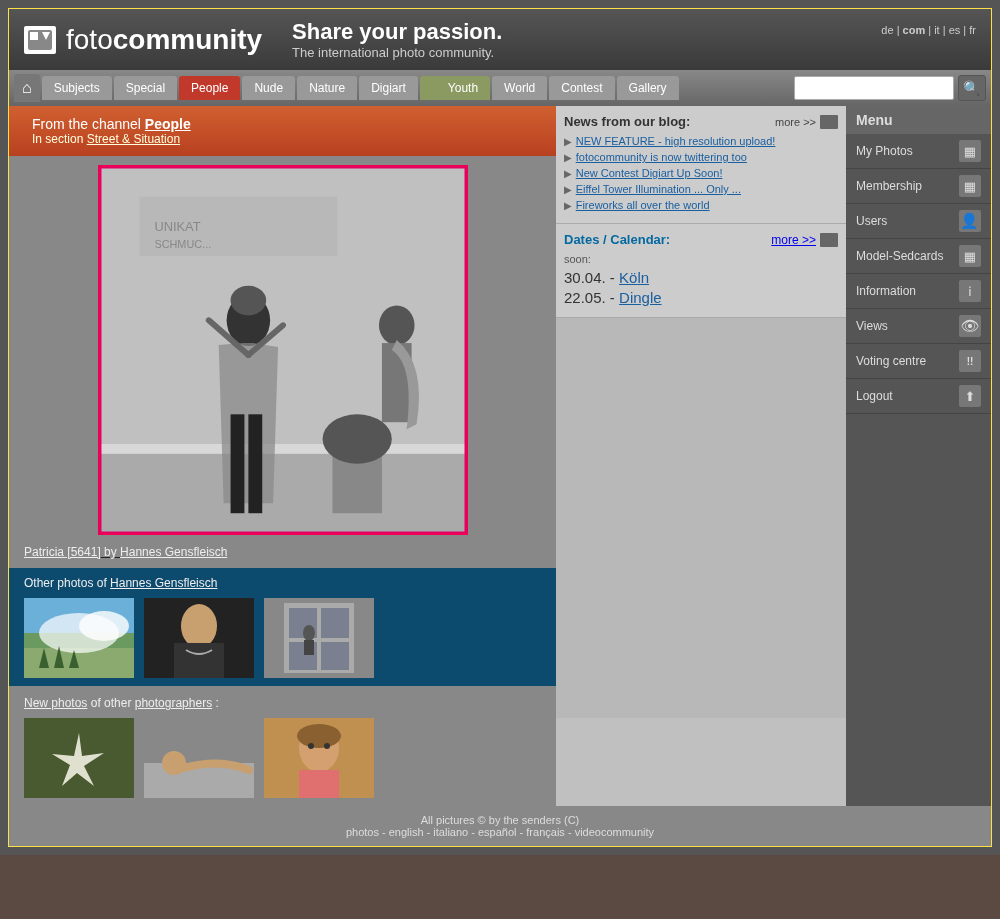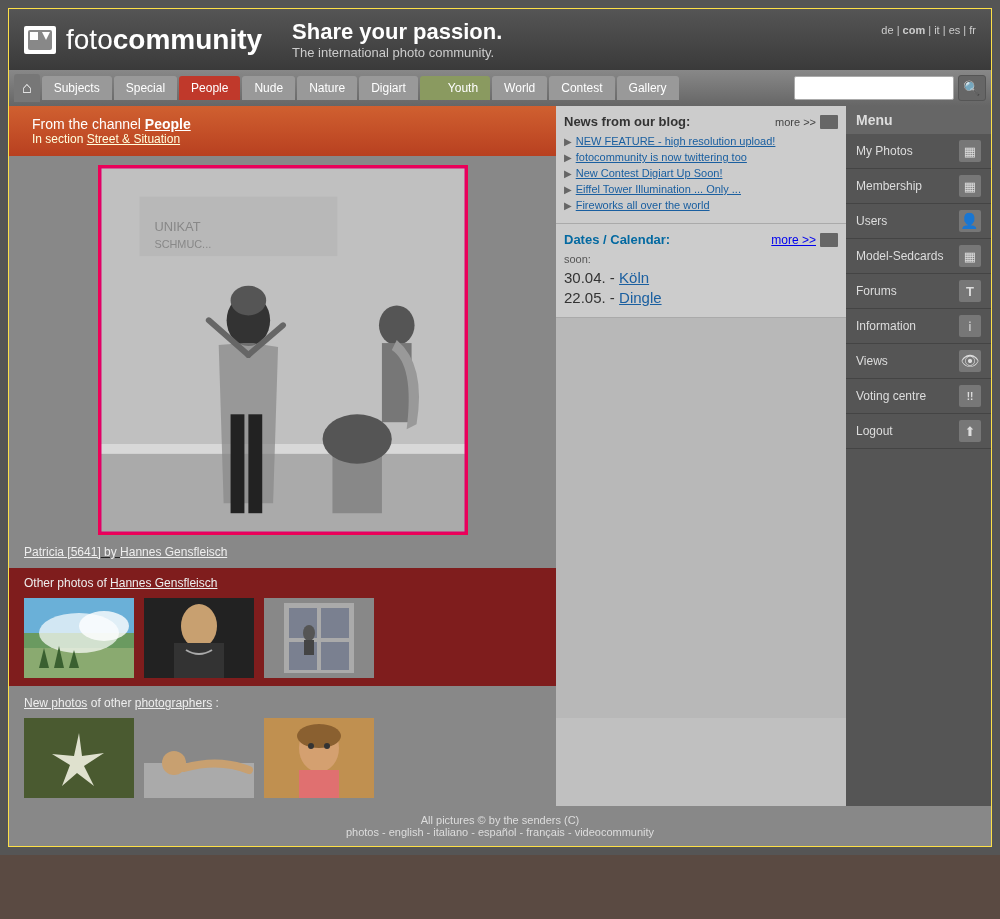--- a/index.html
+++ b/index.html
@@ -452,21 +452,21 @@
             </svg>
           </div>
         </div>
         <div id="photo-caption">
           <a href="#">Patricia [5641]</a>
           <span> by </span>
           <a href="#">Hannes Gensfleisch</a>
         </div>
       </div>
 
-      <div id="other-photos-section" style="background:#7f1d1d;padding:8px 15px;">
+      <div id="other-photos-section" style="background:#0c4a6e;padding:8px 15px;">
         <div id="other-photos-label">
           <span>Other photos of </span><a href="#">Hannes Gensfleisch</a>
         </div>
         <div class="thumbnail-row">
 
           <div class="thumb">
             <svg viewBox="0 0 110 80" xmlns="http://www.w3.org/2000/svg">
               <rect width="110" height="80" fill="#6a9a60"></rect>
               <rect x="0" y="50" width="110" height="30" fill="#8aaa70"></rect>
               <rect x="0" y="0" width="110" height="35" fill="#6ab0d8"></rect>
@@ -620,24 +620,20 @@
         </div>
         <div class="menu-item">
           <span class="menu-item-label">Users</span>
           <div class="menu-item-icon" style="font-size:15px;">👤</div>
         </div>
         <div class="menu-item">
           <span class="menu-item-label">Model-Sedcards</span>
           <div class="menu-item-icon">▦</div>
         </div>
         <div class="menu-item">
-          <span class="menu-item-label">Forums</span>
-          <div class="menu-item-icon" style="font-weight:bold;">T</div>
-        </div>
-        <div class="menu-item">
           <span class="menu-item-label">Information</span>
           <div class="menu-item-icon">ℹ</div>
         </div>
         <div class="menu-item">
           <span class="menu-item-label">Views</span>
           <div class="menu-item-icon" style="font-size:15px;">👁</div>
         </div>
         <div class="menu-item">
           <span class="menu-item-label">Voting centre</span>
           <div class="menu-item-icon" style="font-size:10px;font-weight:bold;">!!</div>

